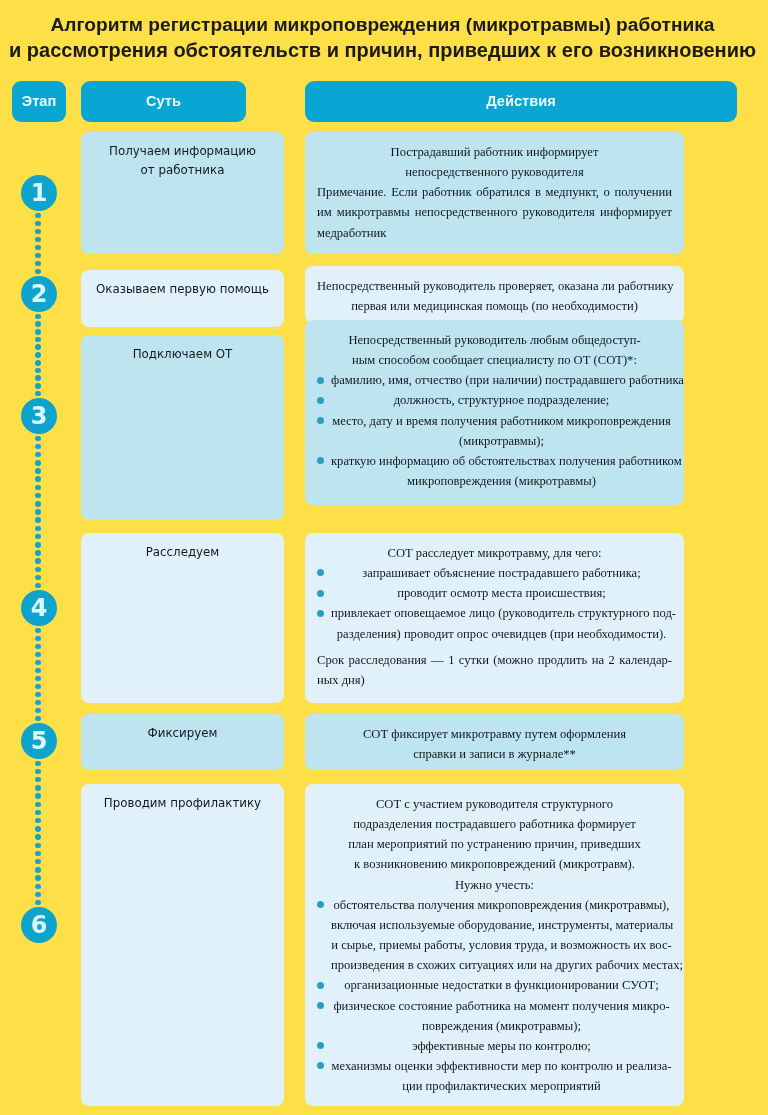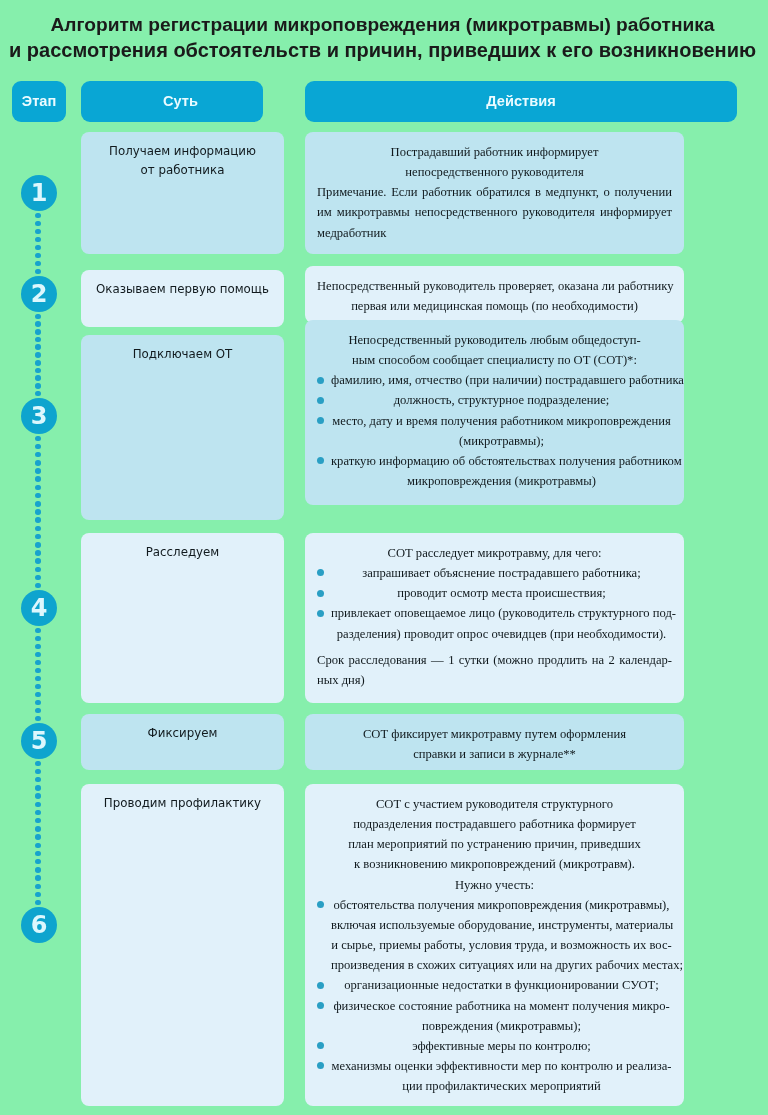--- a/index.html
+++ b/index.html
@@ -1,34 +1,34 @@
 <!DOCTYPE html>
 <html><head>
 <meta charset="utf-8">
 <title>Алгоритм регистрации микроповреждения (микротравмы) работника</title>
 <style>
   html,body{margin:0;padding:0;background:#ffffff;}
   body{width:768px;height:1115px;overflow:hidden;
        font-family:"Liberation Sans",sans-serif;}
-  .page{position:relative;width:768px;height:1115px;background:#86efac;}
+  .page{position:relative;width:768px;height:1115px;background:#fde047;}
 
   
   .title{position:absolute;left:6px;top:12px;width:753px;text-align:center;
          font-family:"Liberation Sans",sans-serif;
          font-weight:bold;color:#1a1a1a;line-height:25.9px;}
   .title .l1{font-size:19.16px;}
   .title .l2{font-size:20px;}
 
   
   .hdr{position:absolute;top:81px;height:41px;border-radius:9px;
        background:#09a6d4;color:#eafbff;font-weight:bold;font-size:14.6px;
        display:flex;align-items:center;justify-content:center;
        line-height:41px;letter-spacing:0;}
   #hdr-stage{left:12px;width:54px;}
-  #hdr-essence{left:81px;width:165px;padding-left:17px;}
+  #hdr-essence{left:81px;width:165px;}
   #hdr-actions{left:305px;width:432px;}
 
   
   .box{position:absolute;border-radius:8px;box-sizing:border-box;overflow:hidden;}
   .box.dark{background:#bee4f0;}
   .box.light{background:#e1f1fa;}
   .essence{left:81px;width:203px;text-align:center;color:#111a1e;font-family:"DejaVu Sans Condensed","DejaVu Sans",sans-serif;
            font-size:13.15px;line-height:19.4px;padding-top:9px;}
   .actions{left:305px;width:379px;color:#111a1e;font-family:Liberation Serif, serif;font-size:12.6px;line-height:20.15px;
            padding:10px 12px 0 12px;}

